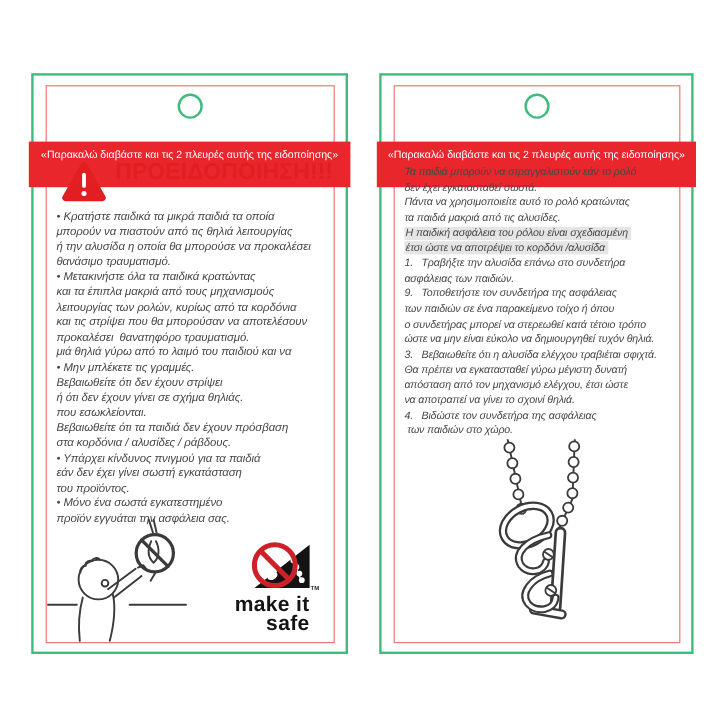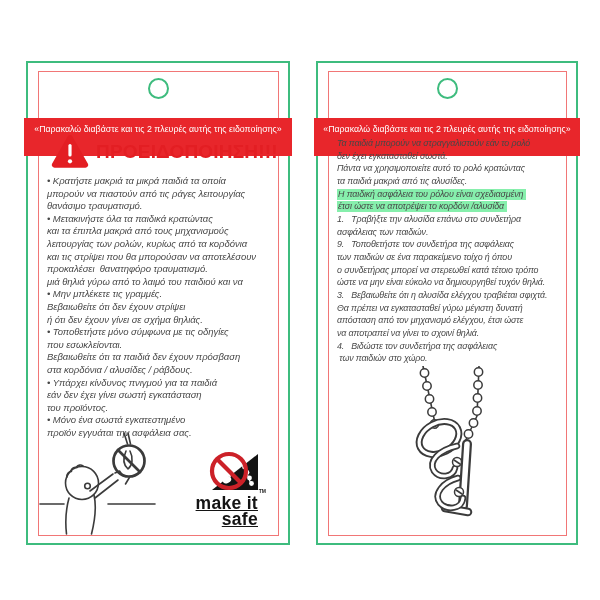--- a/index.html
+++ b/index.html
@@ -20,41 +20,40 @@
   .hole{
     position:absolute;left:50%;top:15px;width:17px;height:17px;margin-left:-10px;
     border:2px solid #3ebc7e;border-radius:50%;background:#ffffff;
   }
   .banner{
     position:absolute;left:-4px;right:-4px;top:42px;height:38px;
     background:#e8262b;color:#ffffff;font-size:8.8px;line-height:23px;
     text-align:center;white-space:nowrap;letter-spacing:0px;margin-top:13px;
   }
   .warn-head{
-    position:absolute;left:22px;top:70px;display:flex;align-items:center;
+    position:absolute;left:22px;top:70px;display:flex;align-items:flex-start;
   }
   .warn-title{
     color:#e31e23;font-weight:bold;font-size:19px;letter-spacing:.2px;margin-left:6px;
     white-space:nowrap;
   }
   .lines{position:absolute;color:#474747;font-style:italic;}
   .left-lines{left:19px;top:112px;font-size:9.5px;line-height:12.6px;letter-spacing:-.05px;}
   .right-lines{left:19px;top:74px;font-size:8.9px;line-height:12.65px;letter-spacing:-.12px;}
   .line{white-space:pre;}
-  .hl{background:#86efac;padding:0 3px 1px 1px;}
+  .hl{background:#e5e5e5;padding:0 3px 1px 1px;}
   .child-art{position:absolute;left:10px;top:368px;}
   .tension-art{position:absolute;left:85px;top:303px;}
   .misl{position:absolute;left:152px;top:387px;width:92px;height:86px;}
   .misl-graphic{position:absolute;right:12px;top:0;}
   .misl-tm{position:absolute;right:6px;top:38px;font-size:5px;color:#222;font-weight:bold;}
   .misl-text{
     position:absolute;right:14px;top:46px;text-align:right;
     font-weight:bold;font-size:17.5px;line-height:15.5px;color:#141414;letter-spacing:.3px;
     white-space:nowrap;
-    text-decoration:underline;
   }
   svg .ln{stroke:#3b3b3b;stroke-width:1.6;fill:none;stroke-linecap:round;stroke-linejoin:round;}
   svg .tube-d{stroke:#3b3b3b;fill:none;stroke-linecap:round;stroke-linejoin:round;}
   svg .tube-w{stroke:#ffffff;fill:none;stroke-linecap:round;stroke-linejoin:round;}
   svg .bead{fill:#ffffff;stroke:#3b3b3b;stroke-width:1.5;}
 </style>
 </head>
 <body>
 
 <section class="tag tag-left">
@@ -67,33 +66,33 @@
   <div class="warn-head">
     <svg width="40" height="37" viewBox="0 0 40 37">
       <path d="M17.8 3.2 L2.2 30.5 a2.8 2.8 0 0 0 2.4 4.2 L35.4 34.7 a2.8 2.8 0 0 0 2.4 -4.2 L22.2 3.2 a2.6 2.6 0 0 0 -4.4 0 Z" fill="#e31e23"></path>
       <rect x="18.4" y="11" width="3.2" height="12.5" rx="1.6" fill="#ffffff"></rect>
       <circle cx="20" cy="28.3" r="2.1" fill="#ffffff"></circle>
     </svg>
     <div class="warn-title">ΠΡΟΕΙΔΟΠΟΙΗΣΗ!!!</div>
   </div>
 
   <div class="lines left-lines">
-    <div class="line">• Κρατήστε μακριά τα μικρά παιδιά τα οποία</div>
-    <div class="line">μπορούν να πιαστούν από τις ράγες λειτουργίας</div>
+    <div class="line">• Κρατήστε παιδικά τα μικρά παιδιά τα οποία</div>
+    <div class="line">μπορούν να πιαστούν από τις θηλιά λειτουργίας</div>
+    <div class="line">ή την αλυσίδα η οποία θα μπορούσε να προκαλέσει</div>
     <div class="line">θανάσιμο τραυματισμό.</div>
     <div class="line">• Μετακινήστε όλα τα παιδικά κρατώντας</div>
     <div class="line">και τα έπιπλα μακριά από τους μηχανισμούς</div>
     <div class="line">λειτουργίας των ρολών, κυρίως από τα κορδόνια</div>
     <div class="line">και τις στρίψει που θα μπορούσαν να αποτελέσουν</div>
     <div class="line">προκαλέσει  θανατηφόρο τραυματισμό.</div>
     <div class="line">μιά θηλιά γύρω από το λαιμό του παιδιού και να</div>
     <div class="line">• Μην μπλέκετε τις γραμμές.</div>
     <div class="line">Βεβαιωθείτε ότι δεν έχουν στρίψει</div>
     <div class="line">ή ότι δεν έχουν γίνει σε σχήμα θηλιάς.</div>
-    <div class="line">• Τοποθετήστε μόνο σύμφωνα με τις οδηγίες</div>
     <div class="line">που εσωκλείονται.</div>
     <div class="line">Βεβαιωθείτε ότι τα παιδιά δεν έχουν πρόσβαση</div>
     <div class="line">στα κορδόνια / αλυσίδες / ράβδους.</div>
     <div class="line">• Υπάρχει κίνδυνος πνιγμού για τα παιδιά</div>
     <div class="line">εάν δεν έχει γίνει σωστή εγκατάσταση</div>
     <div class="line">του προϊόντος.</div>
     <div class="line">• Μόνο ένα σωστά εγκατεστημένο</div>
     <div class="line">προϊόν εγγυάται την ασφάλεια σας.</div>
   </div>
 

